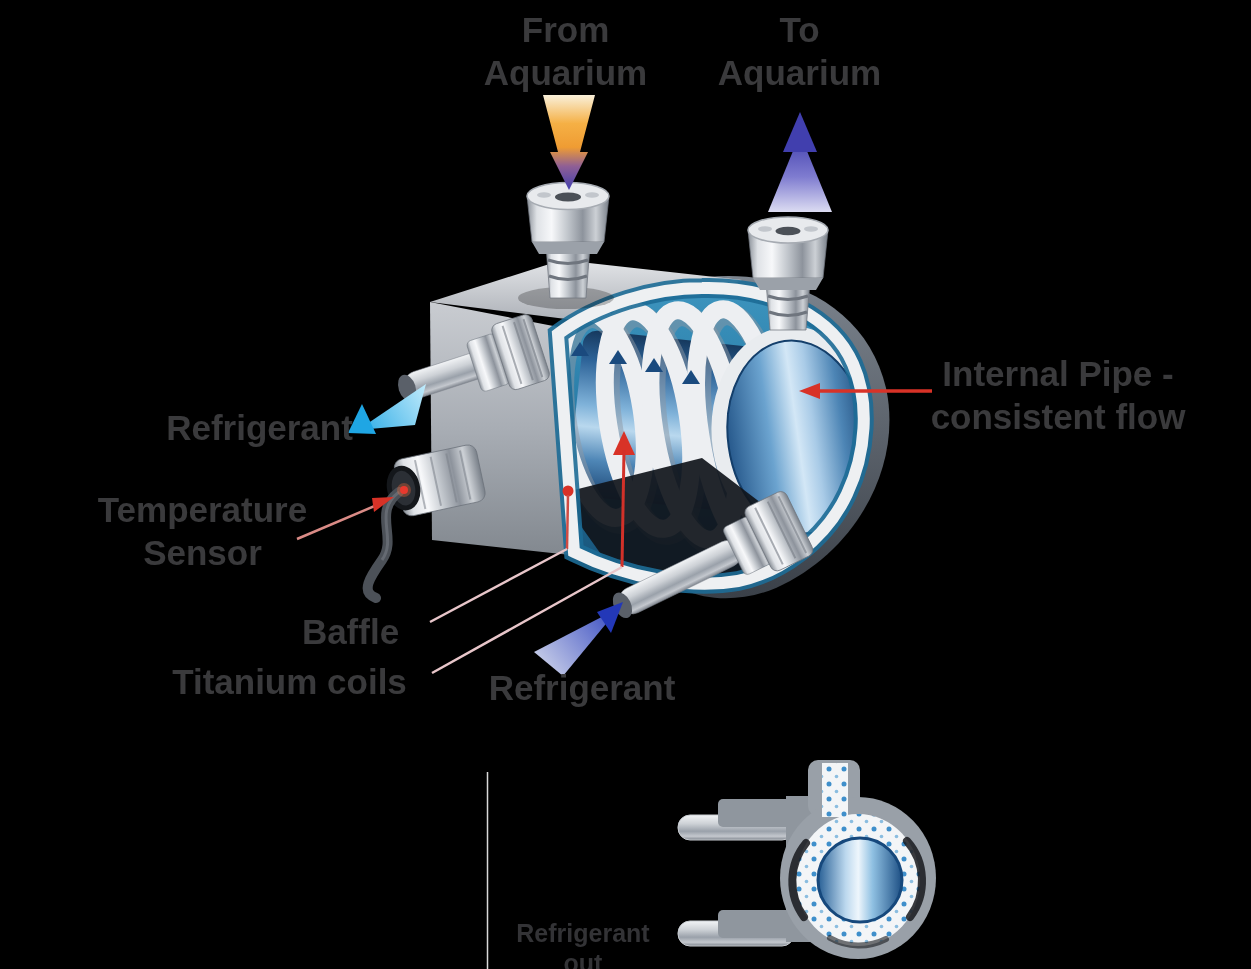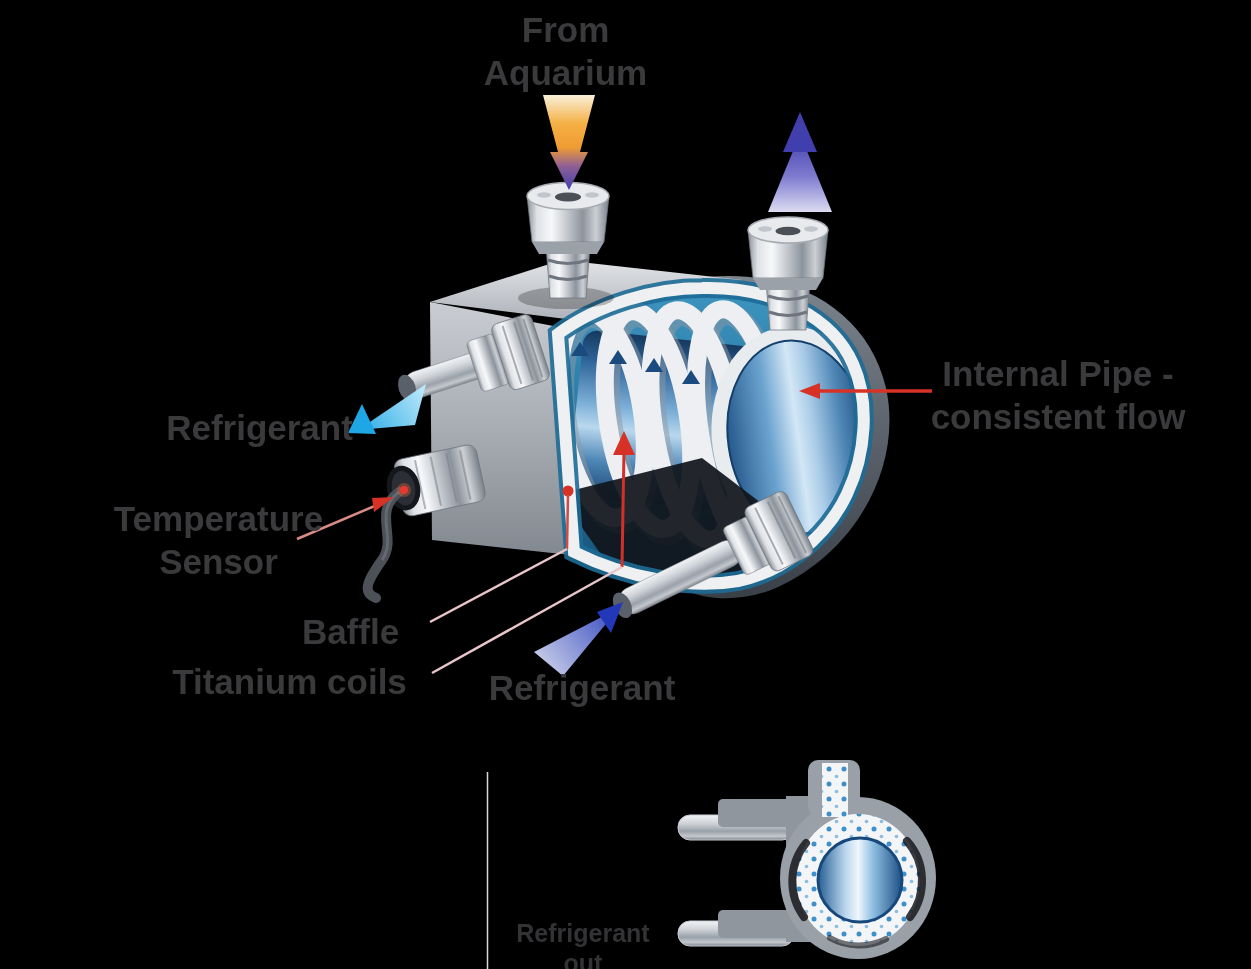--- a/index.html
+++ b/index.html
@@ -260,21 +260,22 @@
     <g fill="none" stroke="#17191d" stroke-linecap="round">
       <path d="M 806 843 A 55 58 0 0 0 804 917" stroke-width="8" opacity="0.85"></path>
       <path d="M 907 841 A 55 58 0 0 1 910 917" stroke-width="8" opacity="0.85"></path>
       <path d="M 830 938 A 55 50 0 0 0 886 939" stroke-width="6" opacity="0.6"></path>
     </g>
     <circle cx="860" cy="880" r="42" fill="url(#gXsPipe)" stroke="#16487c" stroke-width="3"></circle>
   </g>
 </svg>
 
 <div class="lbl" style="left:478px;top:8px;width:175px;">From Aquarium</div>
+<div class="lbl" style="left:712px;top:8px;width:175px;">To Aquarium</div>
 <div class="lbl" style="left:152px;top:406px;width:215px;">Refrigerant</div>
-<div class="lbl" style="left:96px;top:488px;width:245px;margin-top:9px;">Temperature Sensor</div>
+<div class="lbl" style="left:80px;top:488px;width:245px;">Temperature Sensor</div>
 <div class="lbl" style="left:162px;top:660px;width:255px;">Titanium coils</div>
 <div class="lbl" style="left:278px;top:610px;width:145px;">Baffle</div>
 <div class="lbl" style="left:468px;top:666px;width:228px;">Refrigerant</div>
 <div class="lbl" style="left:922px;top:352px;width:272px;">Internal Pipe - consistent flow</div>
 <div class="lbl-sm" style="left:494px;top:918px;width:178px;">Refrigerant out</div>
 
 </div>
 
 </body></html>

